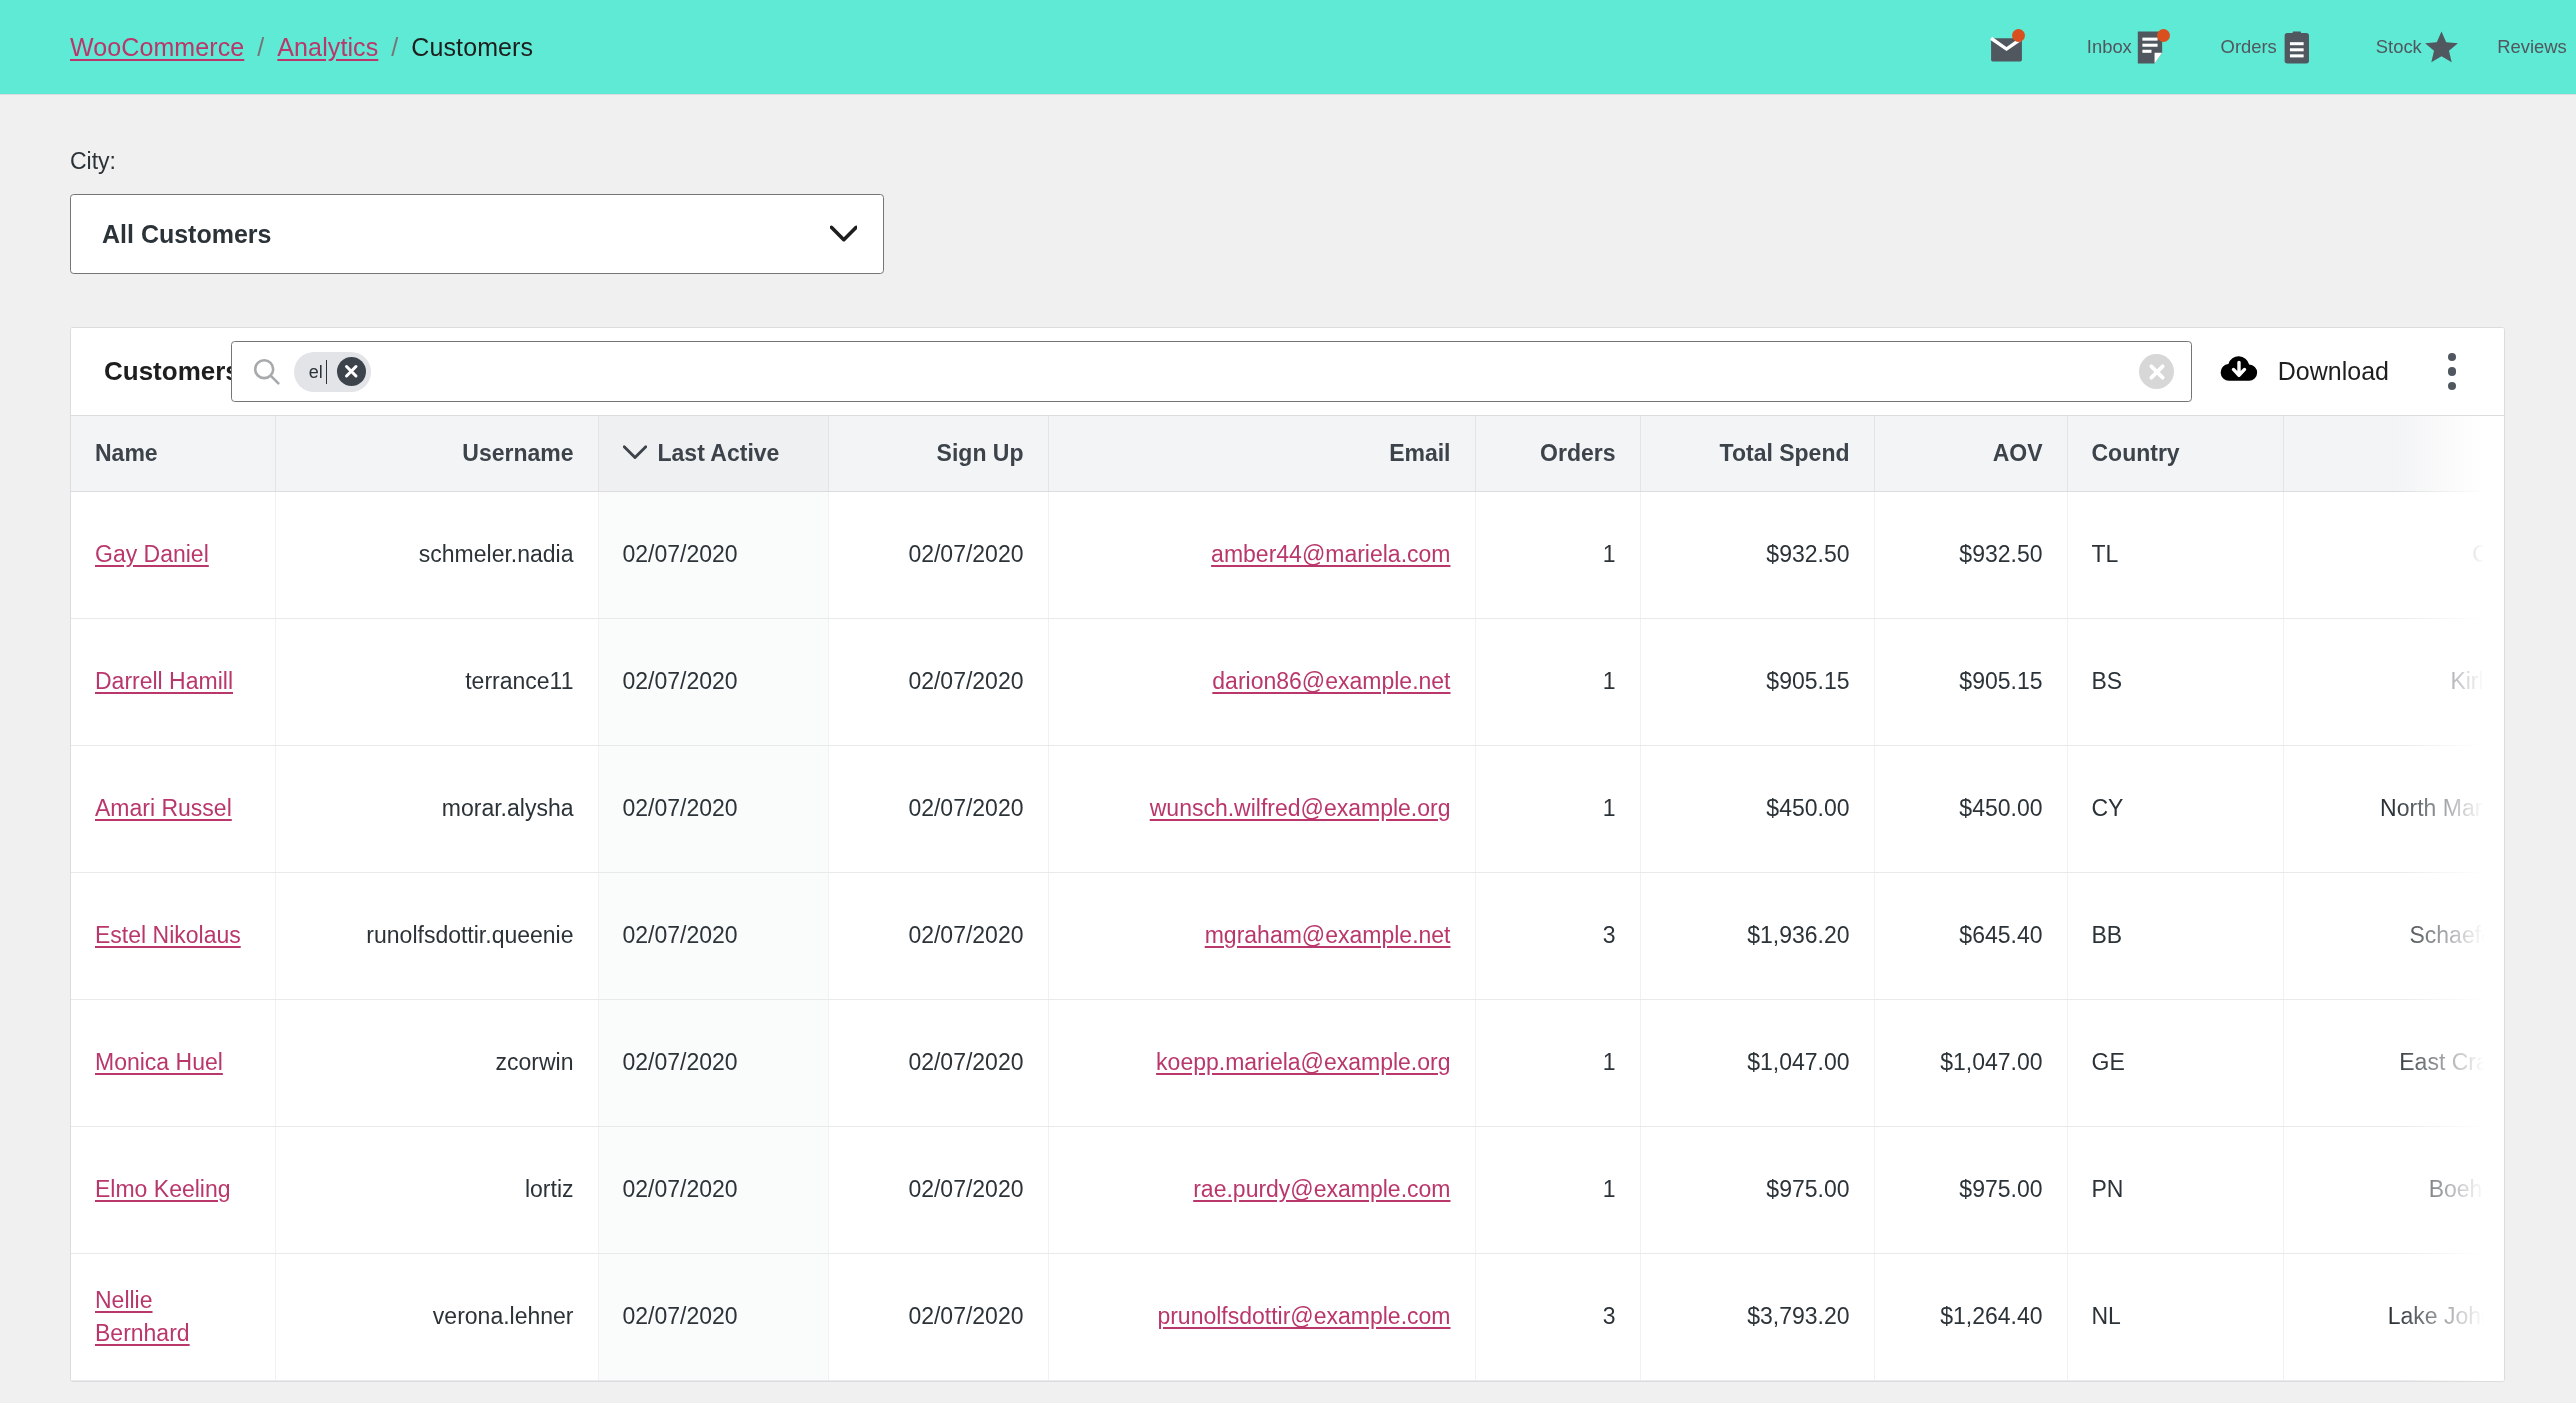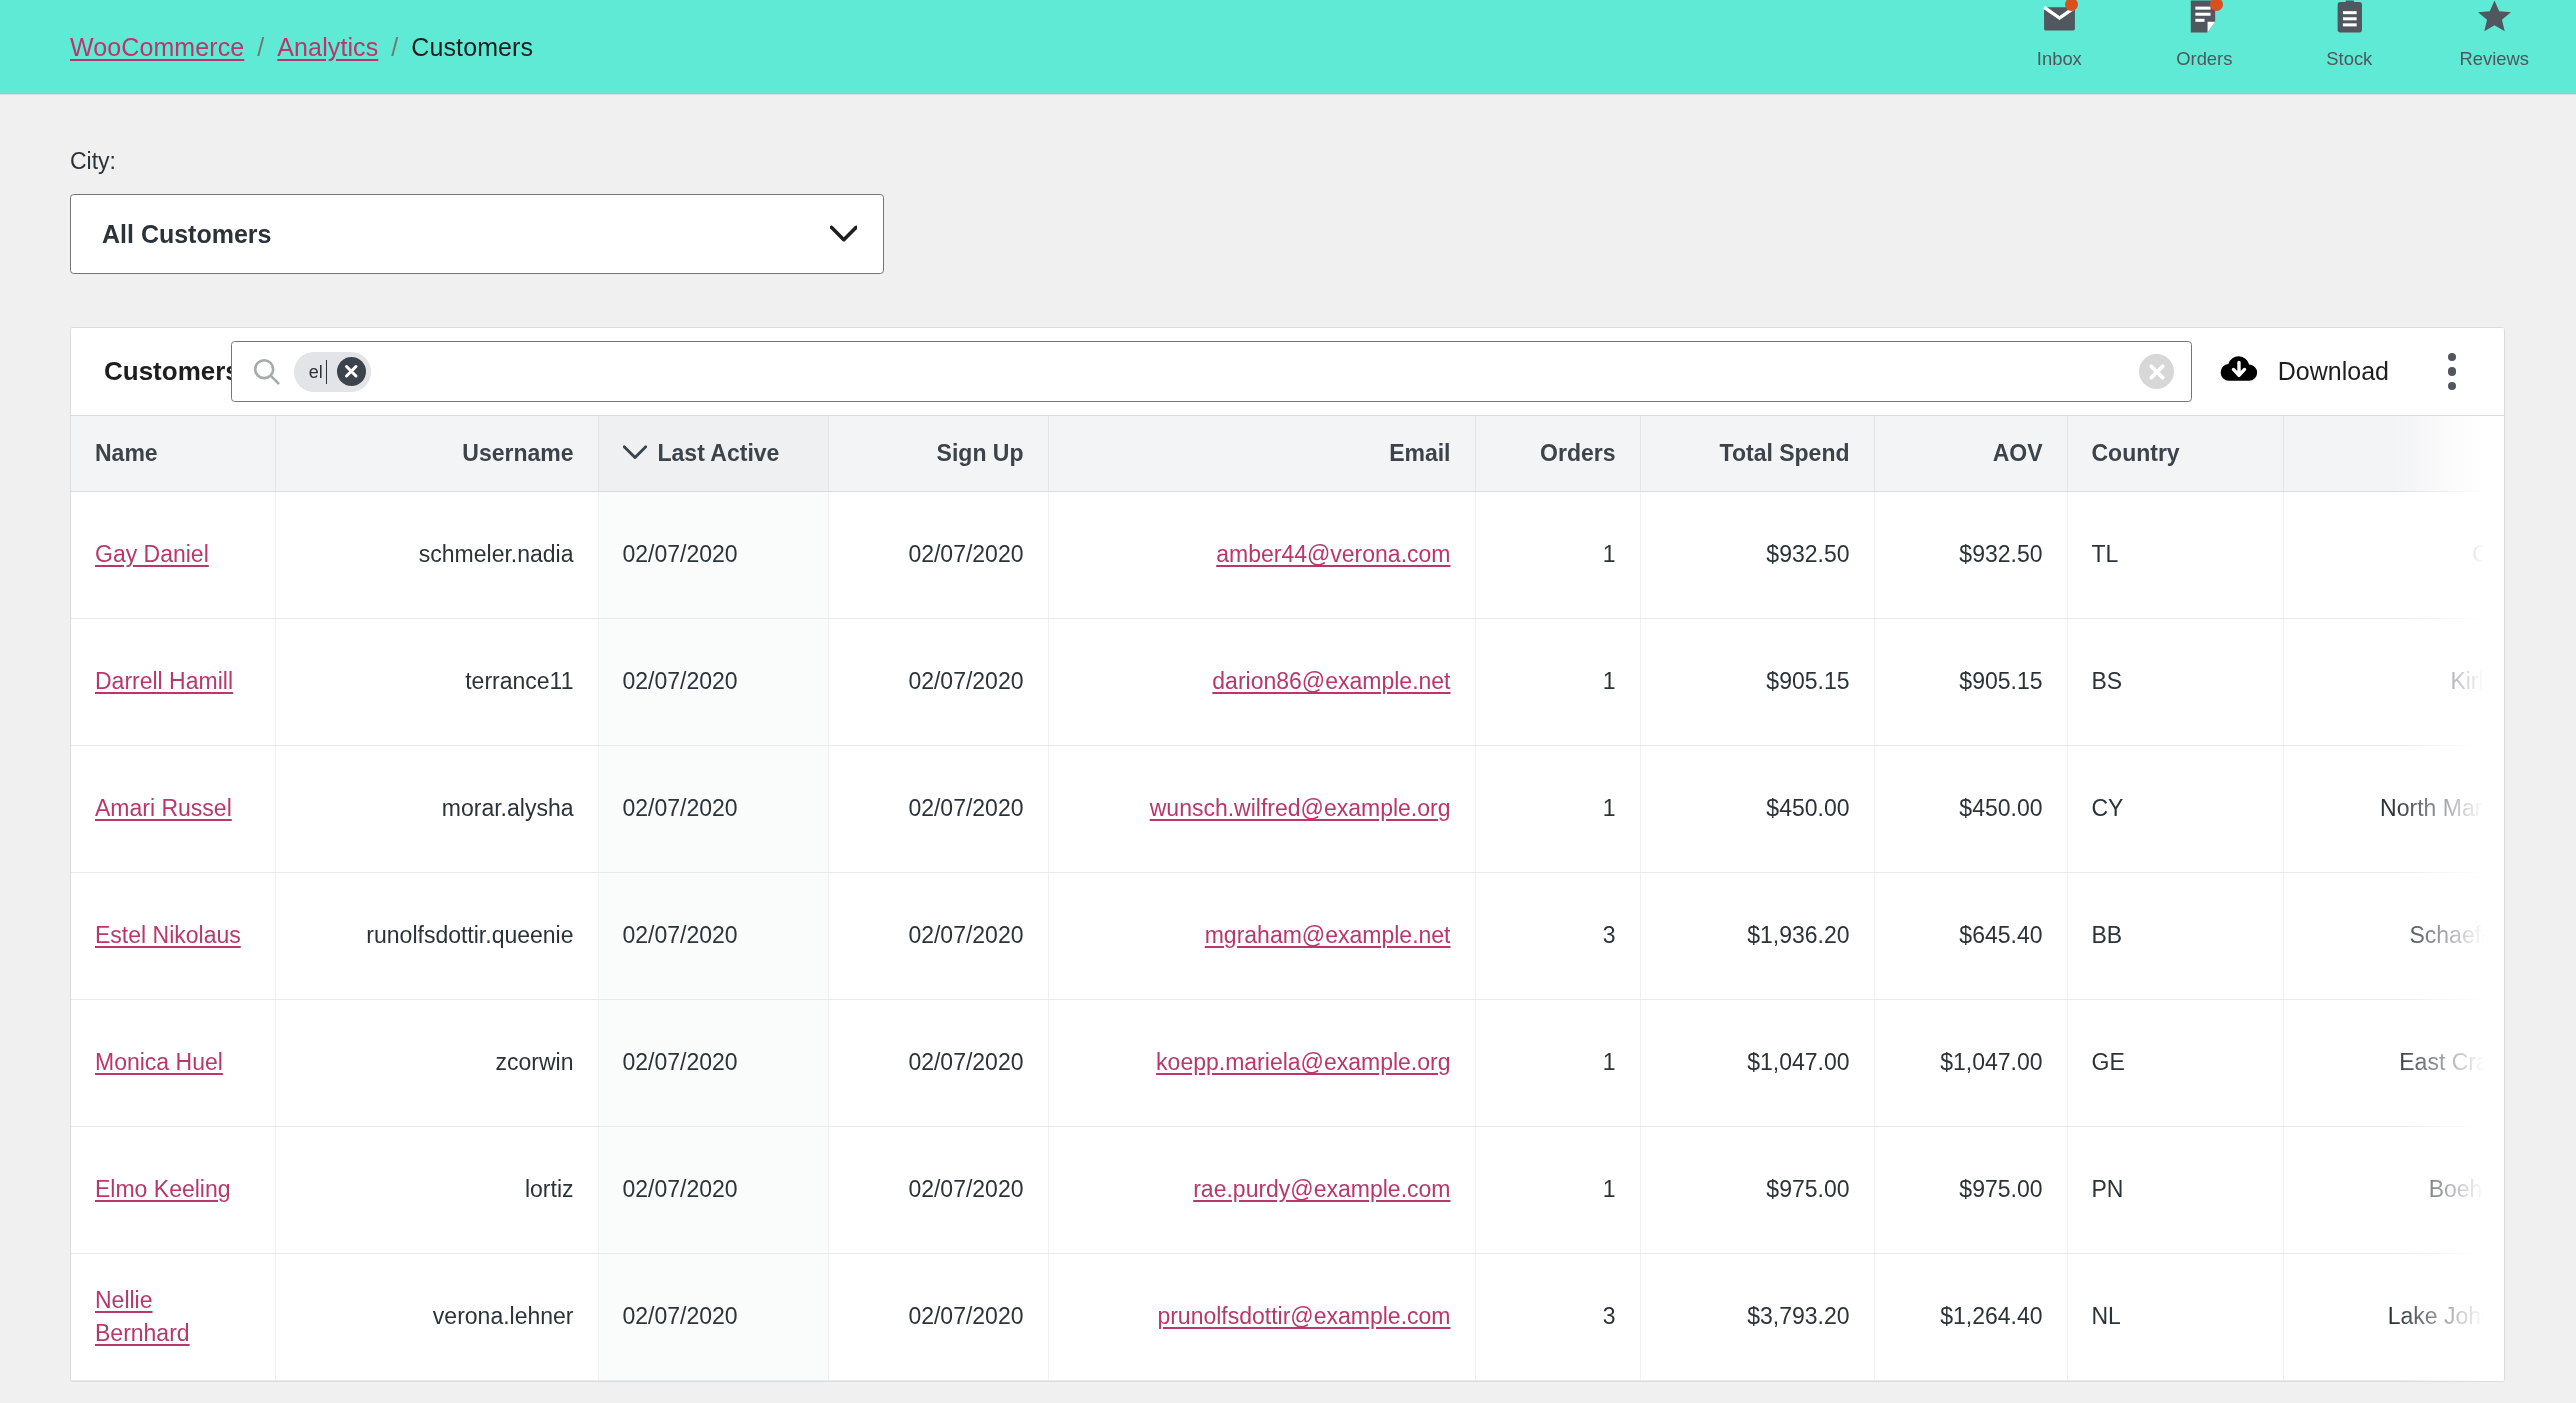--- a/index.html
+++ b/index.html
@@ -43,23 +43,23 @@
 
   .activity-panel {
     display: flex;
     align-items: stretch;
     height: 95px;
     padding-right: 9.2px;
   }
   .activity-item {
     width: 145px;
     display: flex;
-    flex-direction: column;
-    align-items: center;
-    justify-content: flex-start;
+    flex-direction: row;
+    align-items: center;
+    justify-content: space-between;
     gap: 17px;
     cursor: pointer;
   }
   .activity-icon {
     position: relative;
     width: 39px;
     height: 33px;
     display: flex;
     align-items: center;
     justify-content: center;
@@ -450,21 +450,21 @@
               <span>City</span>
             </th>
           </tr>
         </thead>
         <tbody id="tbody">
             <tr>
               <td class="c-name"><a class="link" href="#">Gay Daniel</a></td>
               <td class="c-username"><span>schmeler.nadia</span></td>
               <td class="c-lastactive"><span>02/07/2020</span></td>
               <td class="c-signup"><span>02/07/2020</span></td>
-              <td class="c-email"><a class="link" href="#">amber44@verona.com</a></td>
+              <td class="c-email"><a class="link" href="#">amber44@mariela.com</a></td>
               <td class="c-orders"><span>1</span></td>
               <td class="c-spend"><span>$932.50</span></td>
               <td class="c-aov"><span>$932.50</span></td>
               <td class="c-country"><span>TL</span></td>
               <td class="c-city"><span>Coltton</span></td>
             </tr>
             <tr>
               <td class="c-name"><a class="link" href="#">Darrell Hamill</a></td>
               <td class="c-username"><span>terrance11</span></td>
               <td class="c-lastactive"><span>02/07/2020</span></td>

